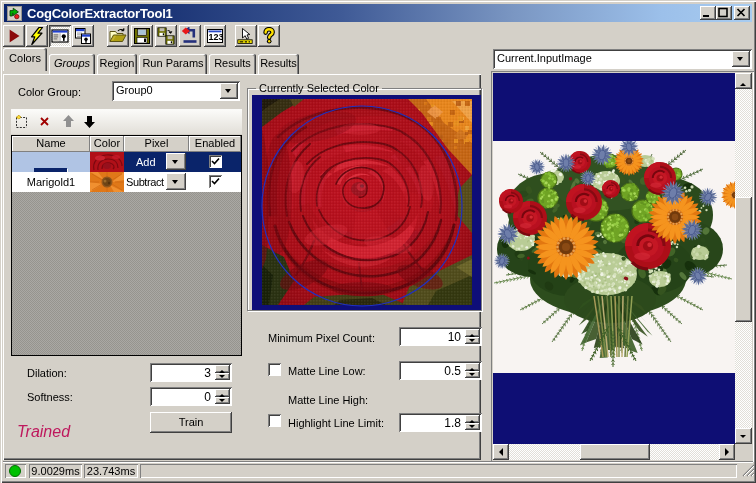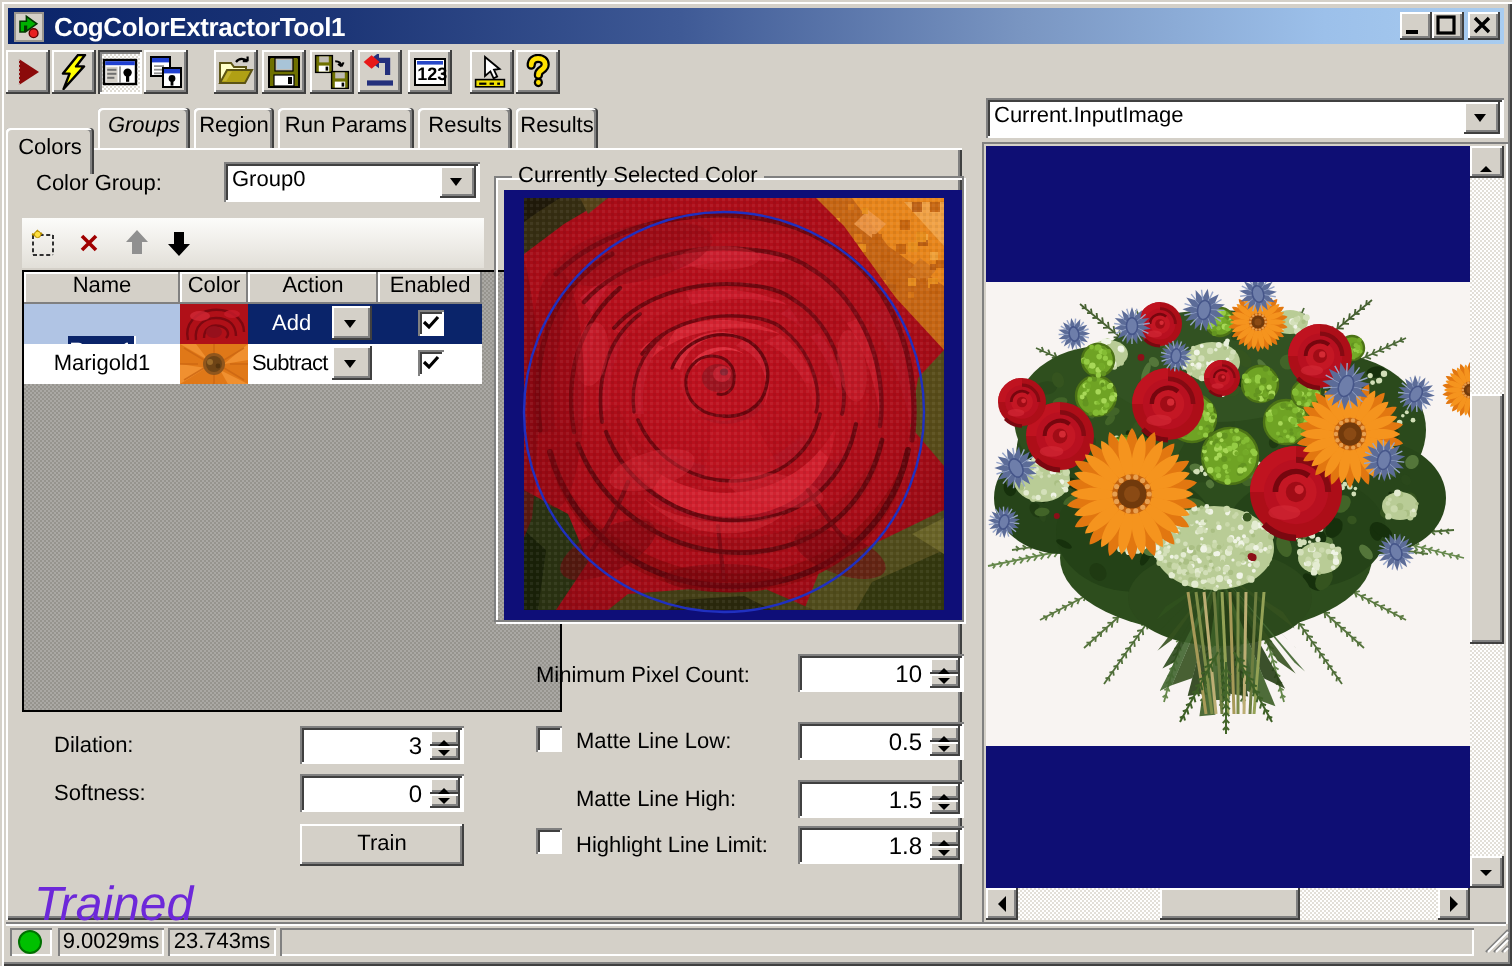--- a/index.html
+++ b/index.html
@@ -20,39 +20,39 @@
   
   .tbtn{position:absolute;top:25px;width:22px;height:22px;background:#d4d0c8;
         box-shadow: inset -1px -1px 0 #404040, inset 1px 1px 0 #ffffff, inset -2px -2px 0 #808080;}
   .tbtn svg{position:absolute;left:2px;top:2px;}
   #tb3{background:#fff;background-image:conic-gradient(#ffffff 25%,#dedbd3 0 50%,#ffffff 0 75%,#dedbd3 0);background-size:2px 2px;box-shadow: inset 1px 1px 0 #404040, inset -1px -1px 0 #ffffff, inset 2px 2px 0 #808080;}
   
   .tab{position:absolute;top:54px;height:20px;background:#d4d0c8;
        box-shadow: inset -1px 0 0 #404040, inset 1px 1px 0 #ffffff, inset -2px 1px 0 #808080;
        border-top-left-radius:2px;border-top-right-radius:2px;
        text-align:center;line-height:19px;}
-  #tabsel{top:64px;height:23px;z-index:5;line-height:21px;}
+  #tabsel{top:48px;height:23px;z-index:5;line-height:21px;}
   #pane{left:3px;top:74px;width:478px;height:386px;background:#d4d0c8;
         box-shadow: inset 0 1px 0 #ffffff, inset 1px 0 0 #ffffff, inset -1px -1px 0 #404040, inset -2px -2px 0 #808080;}
   
   .combo{position:absolute;background:#fff;box-shadow: inset 1px 1px 0 #808080, inset -1px -1px 0 #ffffff, inset 2px 2px 0 #404040;}
   .combo .txt{position:absolute;left:4px;top:3px;}
   .drop{position:absolute;background:#d4d0c8;box-shadow: inset -1px -1px 0 #404040, inset 1px 1px 0 #ffffff, inset -2px -2px 0 #808080;}
   .arr{position:absolute;width:0;height:0;border:3.5px solid transparent;border-top:4px solid #000;}
   .spin{position:absolute;background:#fff;box-shadow: inset 1px 1px 0 #808080, inset -1px -1px 0 #ffffff, inset 2px 2px 0 #404040;}
   .spin .val{position:absolute;top:3px;font-size:12px;right:21px;}
   .sb{position:absolute;background:#d4d0c8;box-shadow: inset -1px -1px 0 #404040, inset 1px 1px 0 #ffffff, inset -2px -2px 0 #808080;}
   .uarr{position:absolute;width:0;height:0;border:3px solid transparent;border-bottom:3px solid #000;}
   .darr{position:absolute;width:0;height:0;border:3px solid transparent;border-top:3px solid #000;}
   .cb{position:absolute;width:13px;height:13px;background:#fff;
       box-shadow: inset 1px 1px 0 #808080, inset -1px -1px 0 #ffffff, inset 2px 2px 0 #404040;}
   label{position:absolute;}
   
   #grid{left:11px;top:135px;width:229px;height:219px;border:1px solid #000;background:#a8a6a2;
-        background-image:conic-gradient(#aaa8a4 25%,#96948e 0 50%,#aaa8a4 0 75%,#96948e 0);background-size:2px 2px;padding-left:39px;}
+        background-image:conic-gradient(#aaa8a4 25%,#96948e 0 50%,#aaa8a4 0 75%,#96948e 0);background-size:2px 2px;}
   .hcell{position:absolute;top:0;height:16px;background:#d4d0c8;text-align:center;line-height:15px;
          box-shadow: inset -1px -1px 0 #808080, inset 1px 1px 0 #ffffff;}
   .grow{position:absolute;left:0;width:229px;height:20px;background:#fff;}
   .gcell{position:absolute;top:0;height:20px;}
   #statusbar{left:3px;top:463px;width:750px;height:16px;background:#d4d0c8;}
   .spanel{position:absolute;top:1px;height:14px;box-shadow: inset 1px 1px 0 #808080, inset -1px -1px 0 #ffffff;
           text-align:center;line-height:14px;}
 </style>
 </head>
 <body>
@@ -210,21 +210,21 @@
       <circle cx="3.8" cy="3.2" r="1.6" fill="#ffe040" stroke="#b89000" stroke-width="0.5"></circle>
       <path d="M26 4 l7 7 M33 4 l-7 7" stroke="#a00000" stroke-width="1.8"></path>
       <path d="M51 13 L51 7 L48 7 L53.5 1 L59 7 L56 7 L56 13 Z" fill="#909090"></path>
       <path d="M72 2 L72 8 L69 8 L74.5 14 L80 8 L77 8 L77 2 Z" fill="#000"></path>
     </svg>
   </div>
 
   <div class="abs" id="grid">
     <div class="hcell" style="left:0px;width:78px;">Name</div>
     <div class="hcell" style="left:78px;width:34px;">Color</div>
-    <div class="hcell" style="left:112px;width:65px;">Action</div>
+    <div class="hcell" style="left:112px;width:65px;">Pixel</div>
     <div class="hcell" style="left:177px;width:52px;">Enabled</div>
     <div class="grow" style="top:16px;">
       <div class="gcell" style="left:0;width:78px;background:#b0c4e4;text-align:center;">
         <span style="background:#0a246a;color:#fff;display:inline-block;margin-top:16px;line-height:16px;padding:0 1px;">Rose1</span><span style="display:inline-block;width:1px;height:13px;background:#fff;vertical-align:-2px;"></span>
       </div>
       <div class="gcell" style="left:78px;width:34px;" id="sw-rose"><svg width="34" height="20" viewBox="0 0 34 20">
             <rect width="34" height="20" fill="#b01018"></rect>
             <g stroke="#7c0810" stroke-width="1.2" fill="none">
               <path d="M4 18 C 2 10 8 4 16 3 C 26 2 32 8 32 14"></path>
               <path d="M8 18 C 7 11 12 7 18 7 C 25 7 28 11 28 16"></path>
@@ -292,21 +292,21 @@
   <div class="spin" style="left:150px;top:387px;width:82px;height:19px;">
     <div class="val">0</div>
     <div class="sb" style="right:2px;top:2px;width:15px;height:8px;">
         <div class="uarr" style="left:4px;top:2px;"></div>
       </div>
     <div class="sb" style="right:2px;top:10px;width:15px;height:7px;">
         <div class="darr" style="left:4px;top:2px;"></div>
       </div>
   </div>
   <div class="abs raised" style="left:150px;top:412px;width:82px;height:21px;background:#d4d0c8;text-align:center;line-height:20px;">Train</div>
-  <div class="abs" style="left:17px;top:439px;font-size:24px;font-style:italic;color:#6d28d9;">Trained</div>
+  <div class="abs" style="left:17px;top:423px;font-size:16px;font-style:italic;color:#be185d;">Trained</div>
 
   <fieldset class="abs" style="left:247px;top:82px;width:233px;height:227px;margin:0;padding:0;border:1px solid #808080;border-radius:0;box-shadow:1px 1px 0 #fff, inset 1px 1px 0 #fff;">
     <legend style="margin-left:8px;padding:0 3px;font-size:11px;">Currently Selected Color</legend>
   </fieldset>
   <div class="abs" style="left:252px;top:95px;width:229px;height:215px;background:#0e0e78;" id="rosebox">
     <svg class="abs" style="left:10px;top:4px;" width="210" height="206" viewBox="0 0 210 206" id="rosesvg">
         <defs>
           <radialGradient id="rg" cx="0.45" cy="0.42" r="0.85">
             <stop offset="0" stop-color="#c01220"></stop>
             <stop offset="0.55" stop-color="#aa0d18"></stop>
@@ -480,29 +480,20 @@
   <div class="spin" style="left:399px;top:361px;width:83px;height:19px;">
     <div class="val">0.5</div>
     <div class="sb" style="right:2px;top:2px;width:15px;height:8px;">
         <div class="uarr" style="left:4px;top:2px;"></div>
       </div>
     <div class="sb" style="right:2px;top:10px;width:15px;height:7px;">
         <div class="darr" style="left:4px;top:2px;"></div>
       </div>
   </div>
   <label style="left:288px;top:394px;">Matte Line High:</label>
-  <div class="spin" style="left:399px;top:390px;width:83px;height:19px;">
-    <div class="val">1.5</div>
-    <div class="sb" style="right:2px;top:2px;width:15px;height:8px;">
-        <div class="uarr" style="left:4px;top:2px;"></div>
-      </div>
-    <div class="sb" style="right:2px;top:10px;width:15px;height:7px;">
-        <div class="darr" style="left:4px;top:2px;"></div>
-      </div>
-  </div>
   <div class="cb" style="left:268px;top:414px;"></div>
   <label style="left:288px;top:417px;">Highlight Line Limit:</label>
   <div class="spin" style="left:399px;top:413px;width:83px;height:19px;">
     <div class="val">1.8</div>
     <div class="sb" style="right:2px;top:2px;width:15px;height:8px;">
         <div class="uarr" style="left:4px;top:2px;"></div>
       </div>
     <div class="sb" style="right:2px;top:10px;width:15px;height:7px;">
         <div class="darr" style="left:4px;top:2px;"></div>
       </div>

